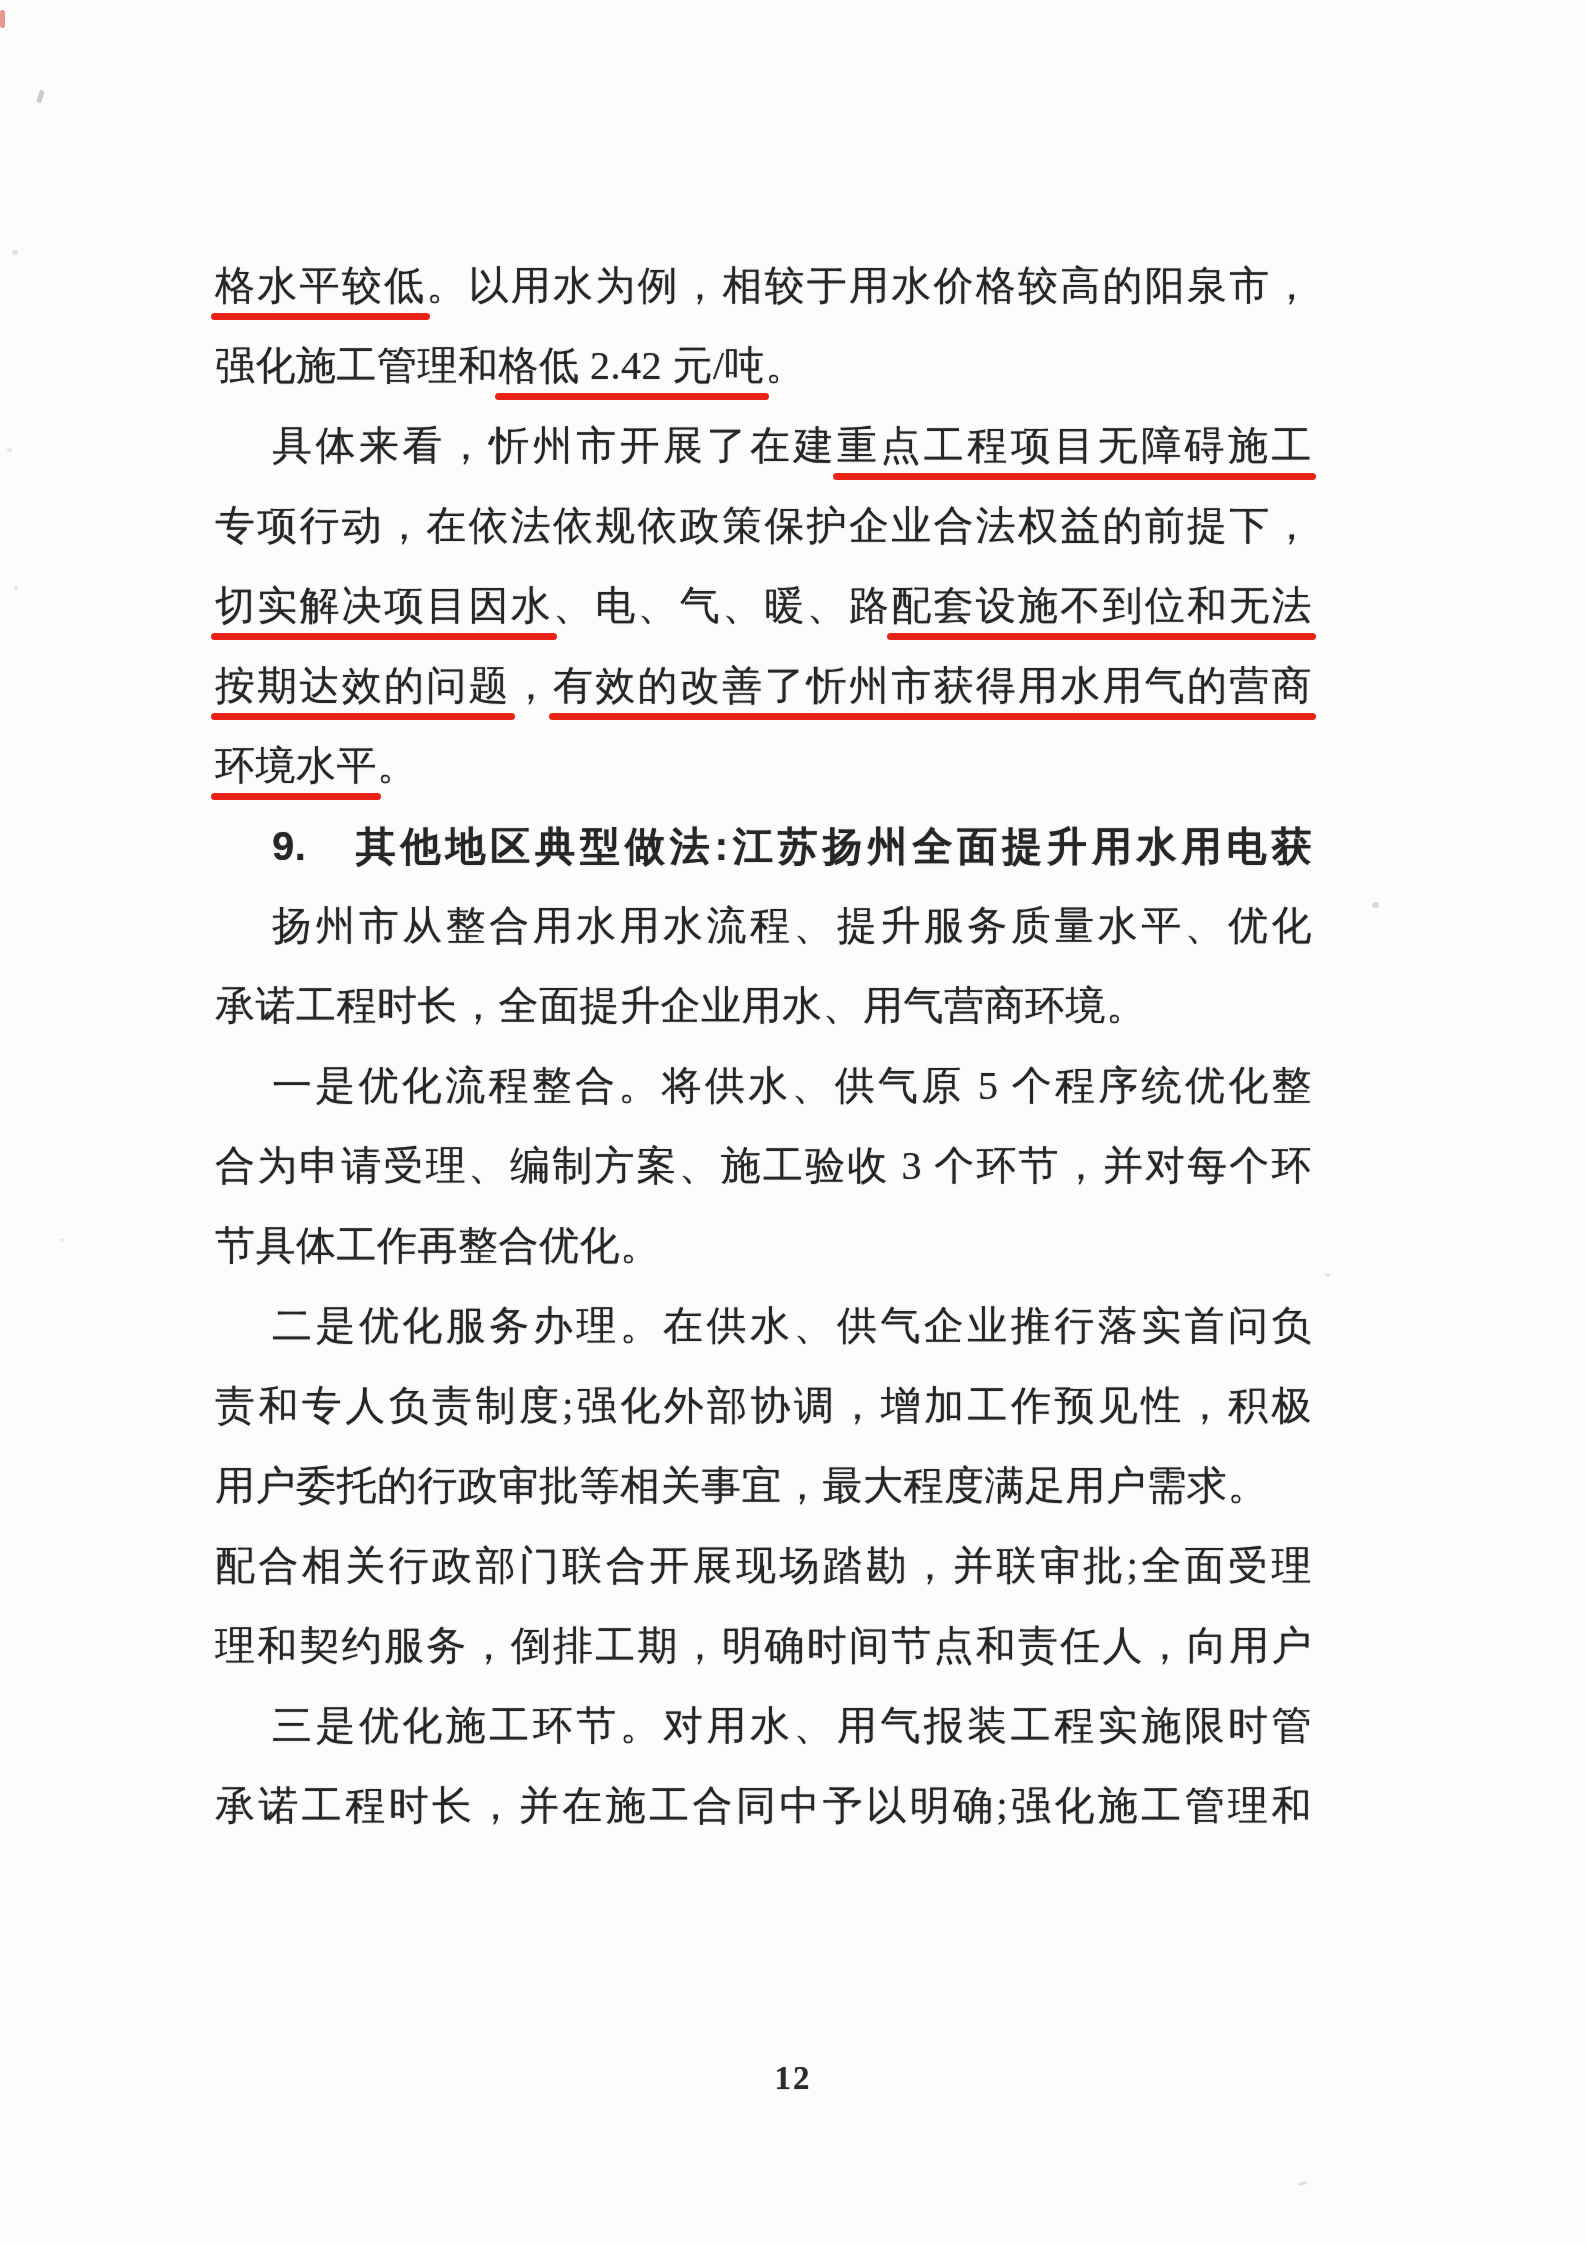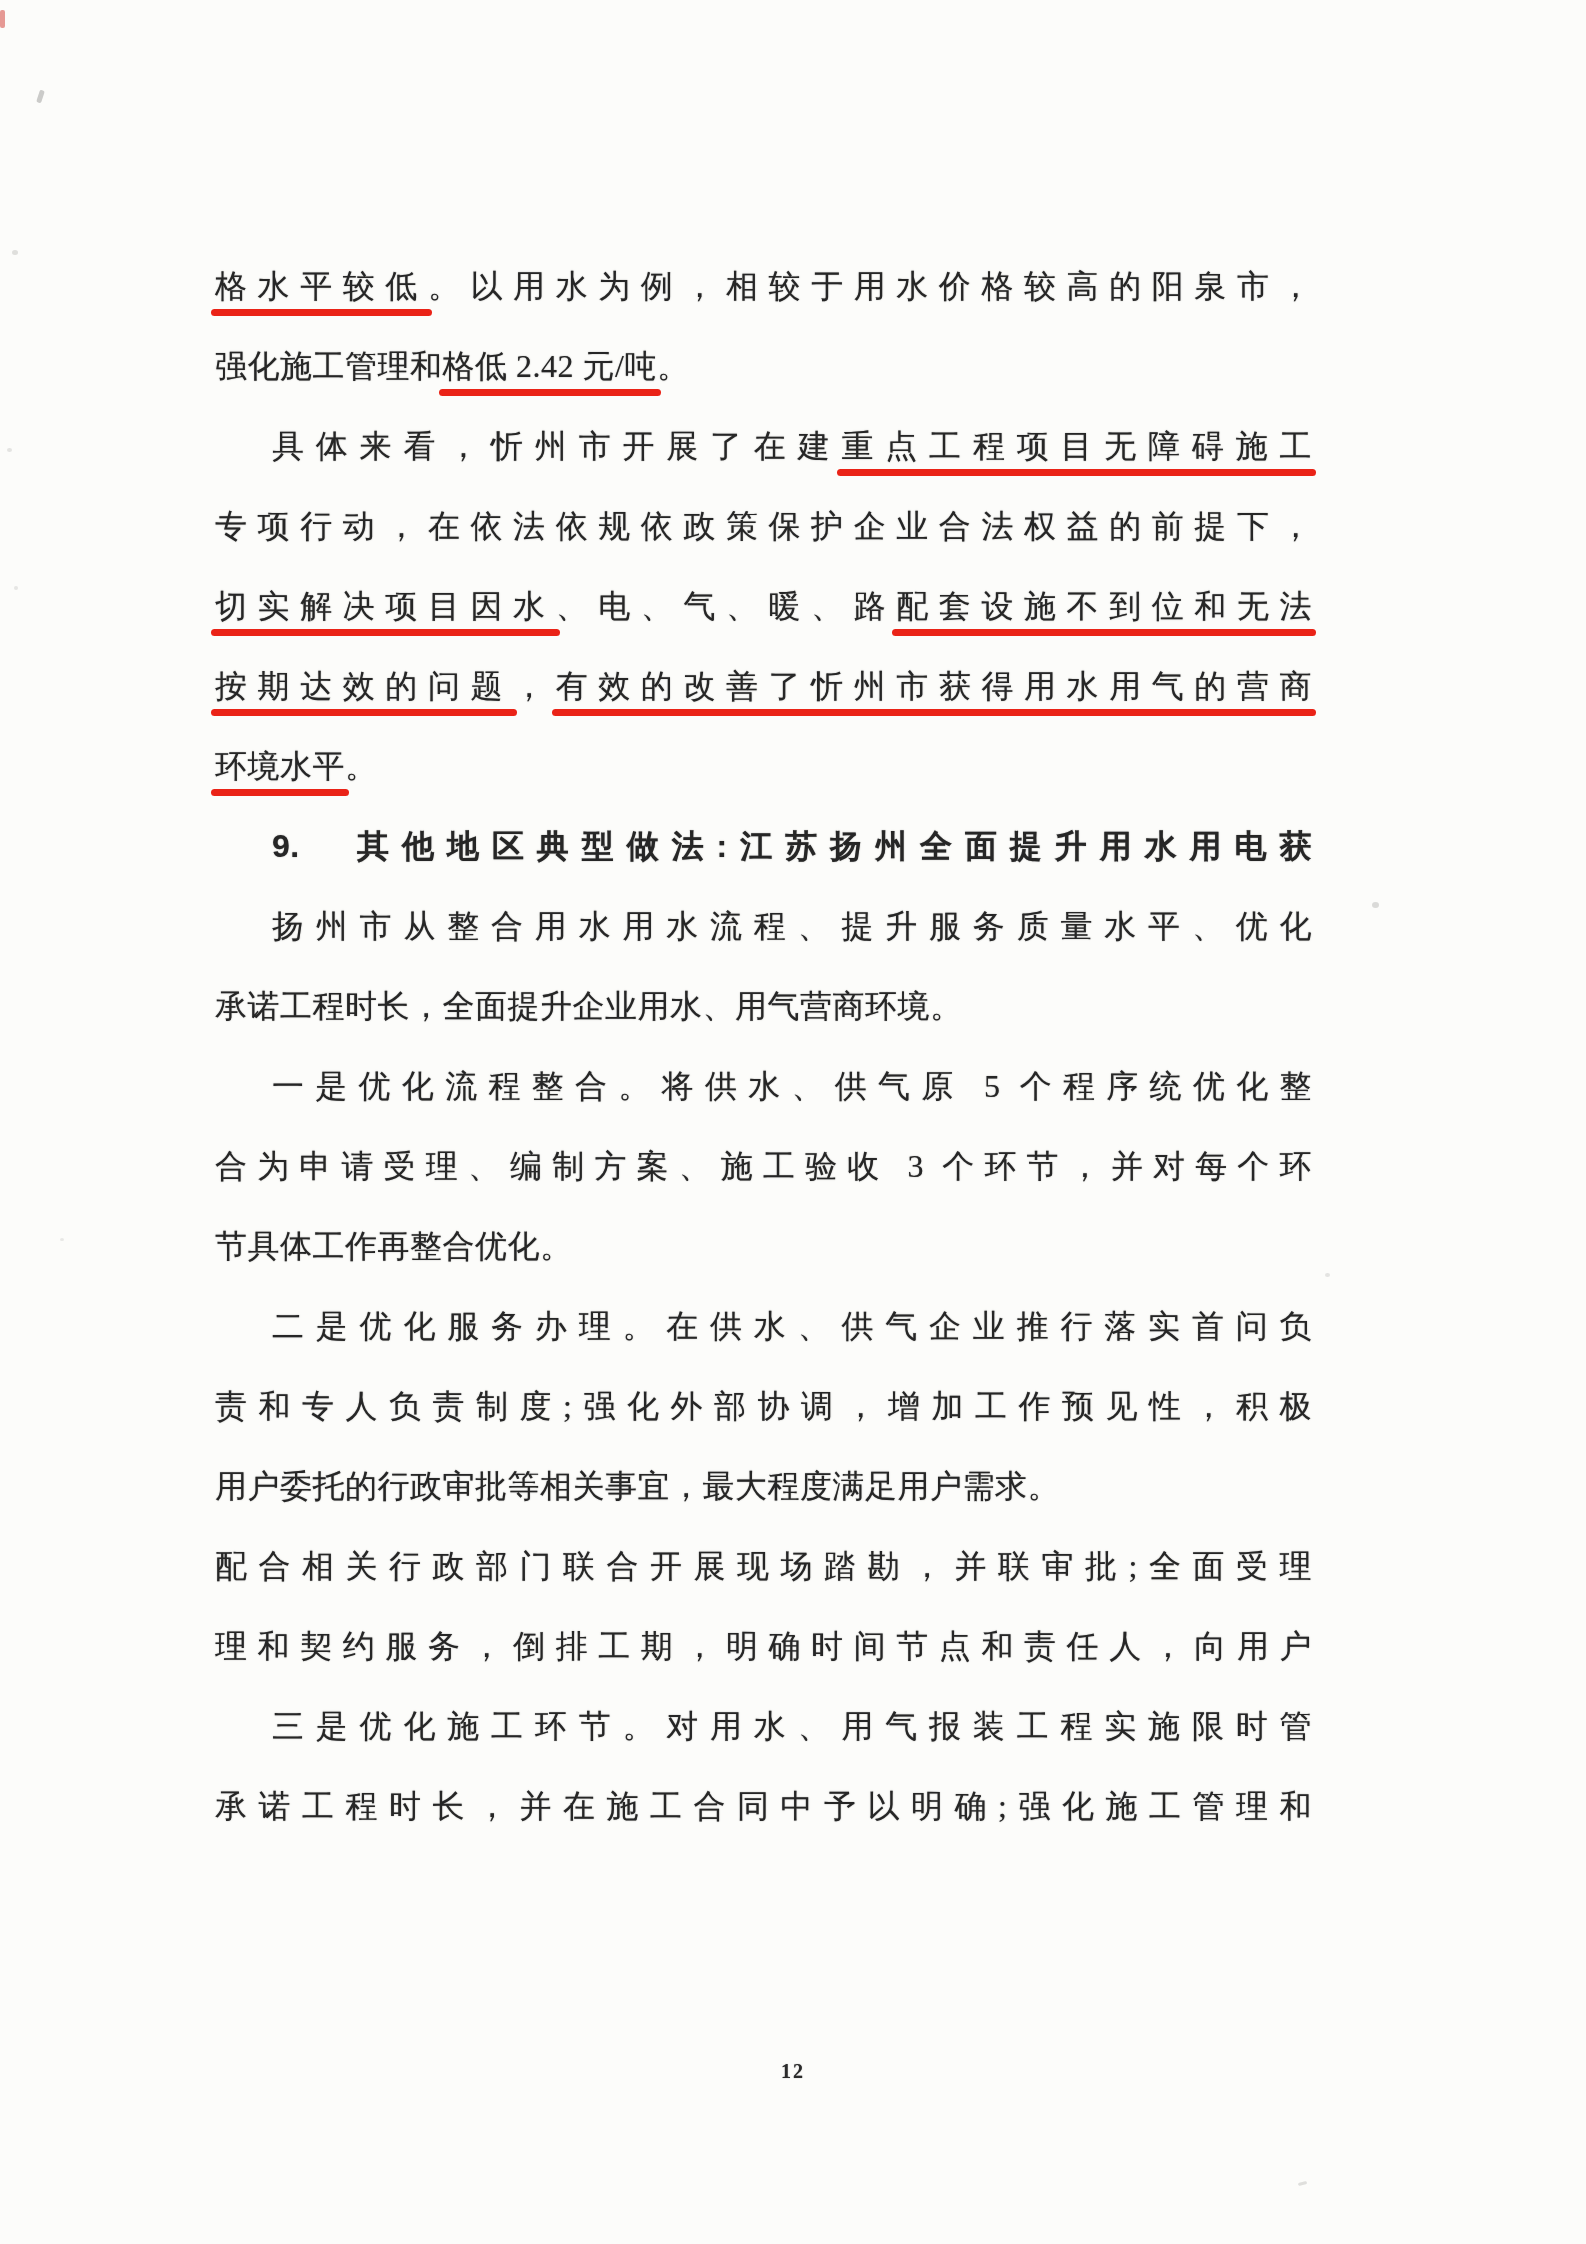--- a/index.html
+++ b/index.html
@@ -11,21 +11,21 @@
     font-family:"Liberation Serif","DejaVu Serif",serif;
     color:var(--ink,#262626);
   }
   .content{
     position:absolute;
     left:215px;top:246px;width:1097px;
   }
   .line{
     height:80px;
     line-height:80px;
-    font-size:32px;
+    font-size:40px;
     letter-spacing:0.5px;
     text-align:left;
   }
   .line.full{
     text-align:justify;
     text-align-last:justify;
   }
   .line.indent{ text-indent:57px; }
   .line.bold{
     font-weight:700;
@@ -41,21 +41,21 @@
     left:-4px;right:-4px;bottom:-12px;
     height:7px;
     background:var(--underline,#e9170b);
     border-radius:3.5px;
     opacity:.95;
   }
   .page-number{
     position:absolute;
     left:0;right:0;top:2060px;
     text-align:center;
-    font-size:20px;
+    font-size:33px;
     font-weight:700;
     letter-spacing:2px;
     color:#2b2b2b;
     text-shadow:0 0 1px rgba(35,35,35,.5);
   }
   .speck{
     position:absolute;
     background:#9a9a98;
     border-radius:50%;
     pointer-events:none;

